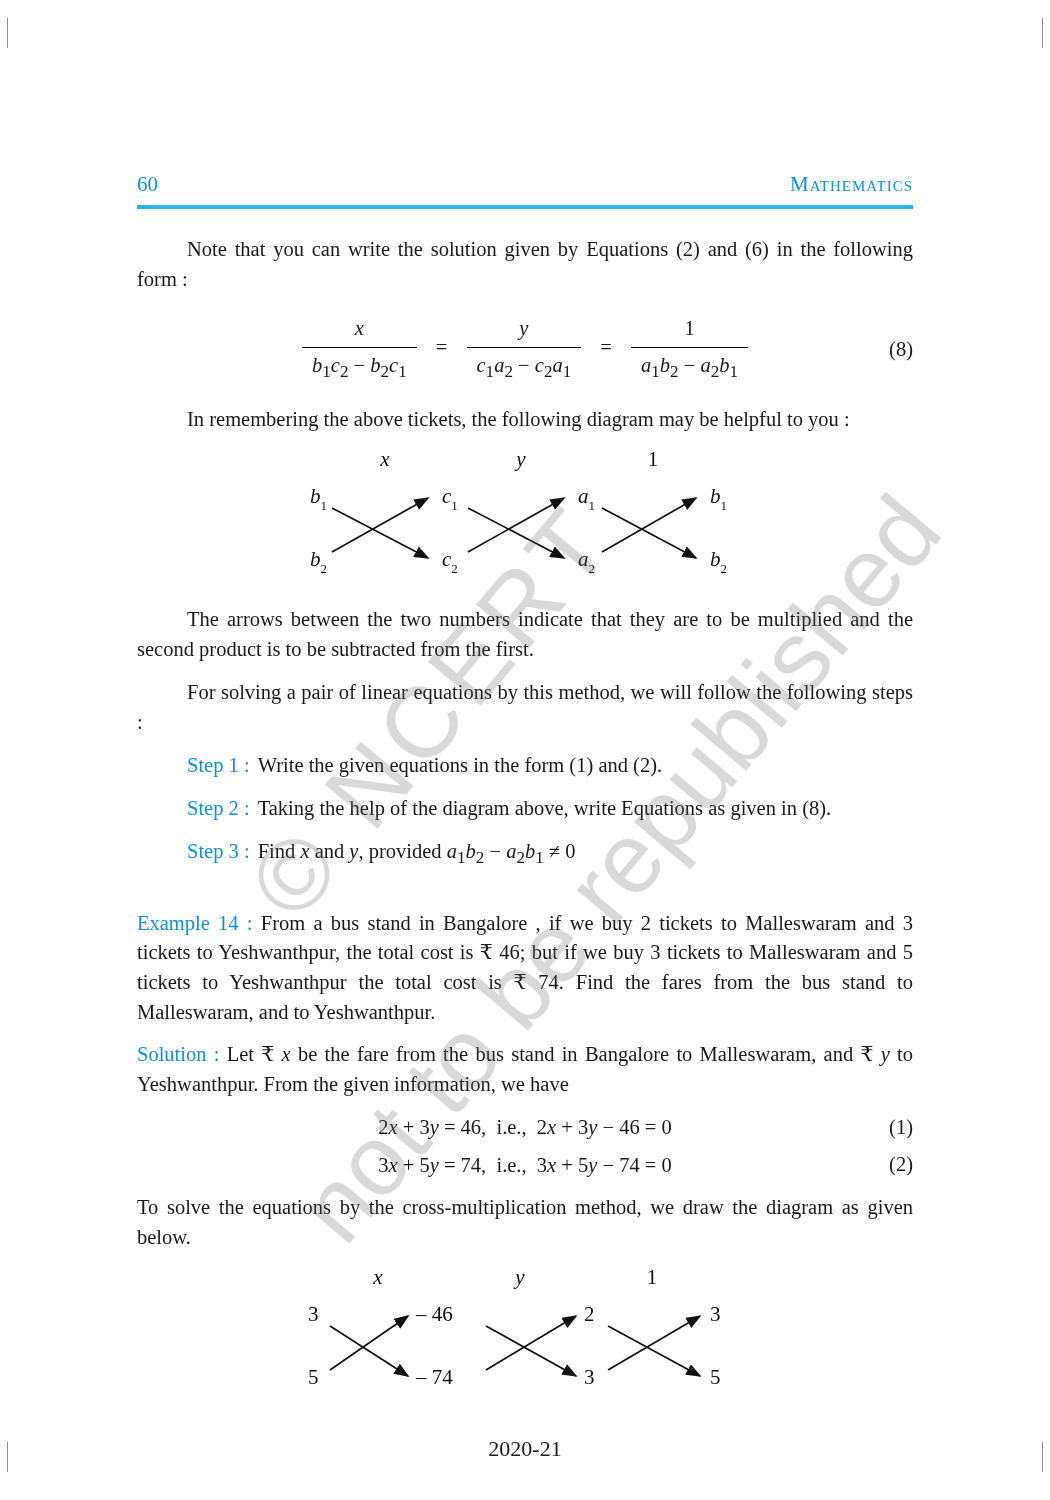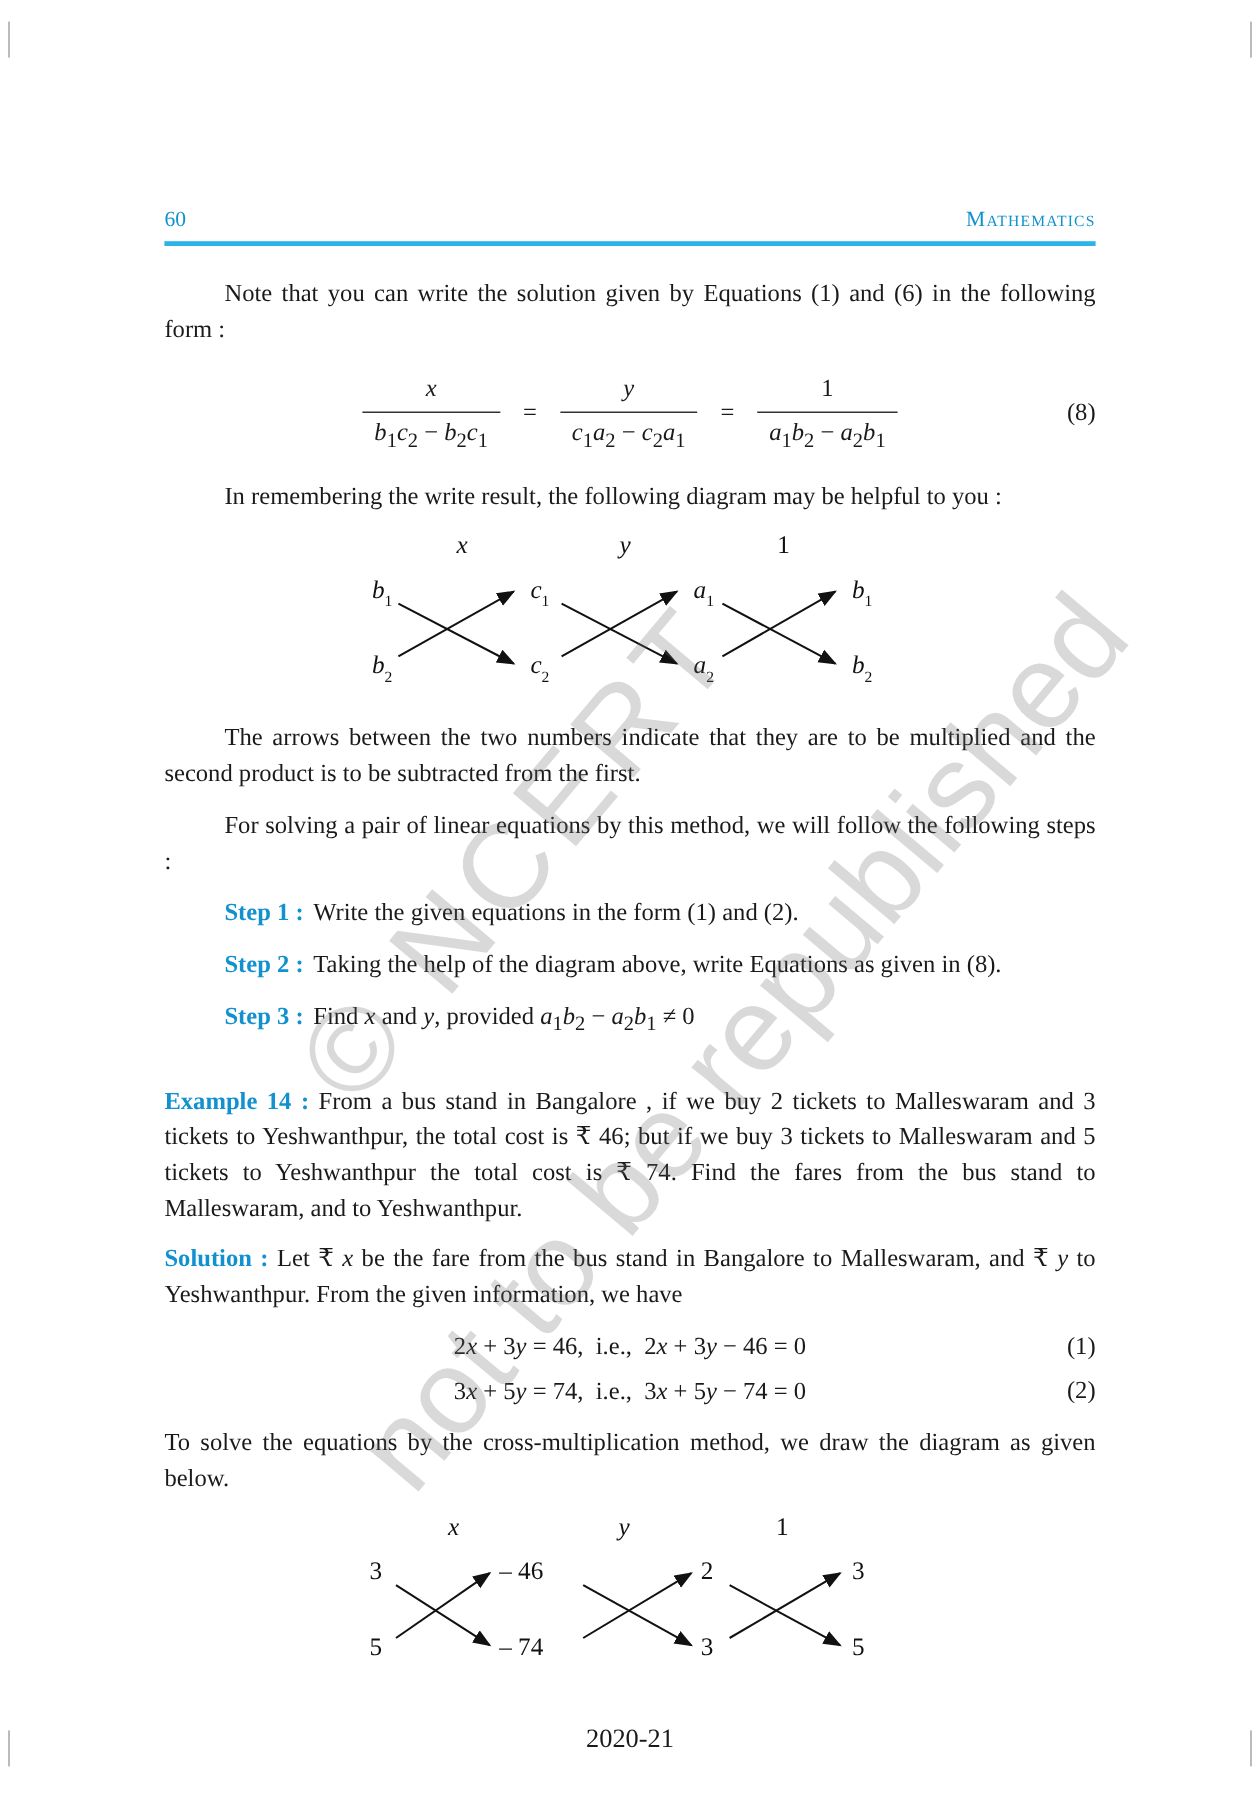--- a/index.html
+++ b/index.html
@@ -37,40 +37,40 @@
   }
   .watermark .wm1 { font-size: 100px; letter-spacing: 8px; }
   .watermark .wm2 { font-size: 100px; margin-top: 130px; }
 
   
   .page-header {
     display: flex;
     justify-content: space-between;
     align-items: baseline;
     margin: 172px 137px 0 137px;
-    font-size: 18px;
+    font-size: 21px;
     color: var(--accent, #1191cf);
   }
   .page-title { font-variant: small-caps; letter-spacing: 1px; }
   .rule {
     margin: 8px 137px 0 137px;
     height: 4px;
     background: var(--rule, #2ab4e8);
   }
 
   
   .content {
     margin: 26px 137px 0 137px;
     font-size: 20.5px;
     line-height: 1.45;
     text-align: justify;
   }
   .para { margin: 13px 0; }
   .indent { text-indent: 50px; }
-  .lbl { color: var(--accent, #1191cf); font-weight: bold; }
+  .lbl { color: var(--accent, #1191cf); font-weight: normal; }
 
   
   .equation-row { position: relative; text-align: center; margin: 20px 0; text-indent: 0; }
   .eq-no { position: absolute; right: 0; top: 50%; transform: translateY(-50%); }
   .frac { display: inline-flex; flex-direction: column; align-items: center; vertical-align: middle; }
   .frac .num { display: block; padding: 0 10px 3px 10px; }
   .frac .den { display: block; border-top: 1.4px solid #000; padding: 3px 10px 0 10px; }
   .eq-eq { margin: 0 14px; }
   .eq-line { margin: 8px 0; text-align: center; }
 
@@ -113,21 +113,21 @@
   </div>
 
   <header class="page-header">
     <span class="page-no">60</span>
     <span class="page-title">Mathematics</span>
   </header>
   <div class="rule"></div>
 
   <main class="content">
 
-    <p class="para indent">Note that you can write the solution given by Equations (1) and (6) in the following form :</p>
+    <p class="para indent">Note that you can write the solution given by Equations (2) and (6) in the following form :</p>
 
     <div class="equation-row">
       <span class="eq-body">
         <span class="frac">
           <span class="num"><i>x</i></span>
           <span class="den"><i>b</i><sub>1</sub><i>c</i><sub>2</sub> − <i>b</i><sub>2</sub><i>c</i><sub>1</sub></span>
         </span>
         <span class="eq-eq">=</span>
         <span class="frac">
           <span class="num"><i>y</i></span>
@@ -135,21 +135,21 @@
         </span>
         <span class="eq-eq">=</span>
         <span class="frac">
           <span class="num">1</span>
           <span class="den"><i>a</i><sub>1</sub><i>b</i><sub>2</sub> − <i>a</i><sub>2</sub><i>b</i><sub>1</sub></span>
         </span>
       </span>
       <span class="eq-no">(8)</span>
     </div>
 
-    <p class="para indent">In remembering the write result, the following diagram may be helpful to you :</p>
+    <p class="para indent">In remembering the above tickets, the following diagram may be helpful to you :</p>
 
     <div class="diagram">
       <svg width="470" height="136" viewBox="0 0 470 136">
         <defs>
           <marker id="ah" markerWidth="11" markerHeight="9" refX="8" refY="3.5" orient="auto">
             <path d="M0,0 L9,3.5 L0,7 Z" fill="#111"></path>
           </marker>
         </defs>
         <g class="dg-lines">
           <line x1="42" y1="60" x2="138" y2="110" marker-end="url(#ah)"></line>

